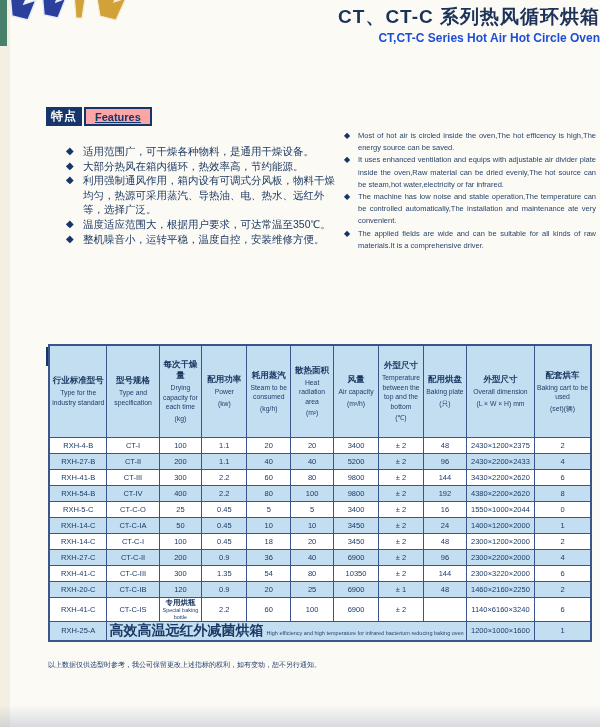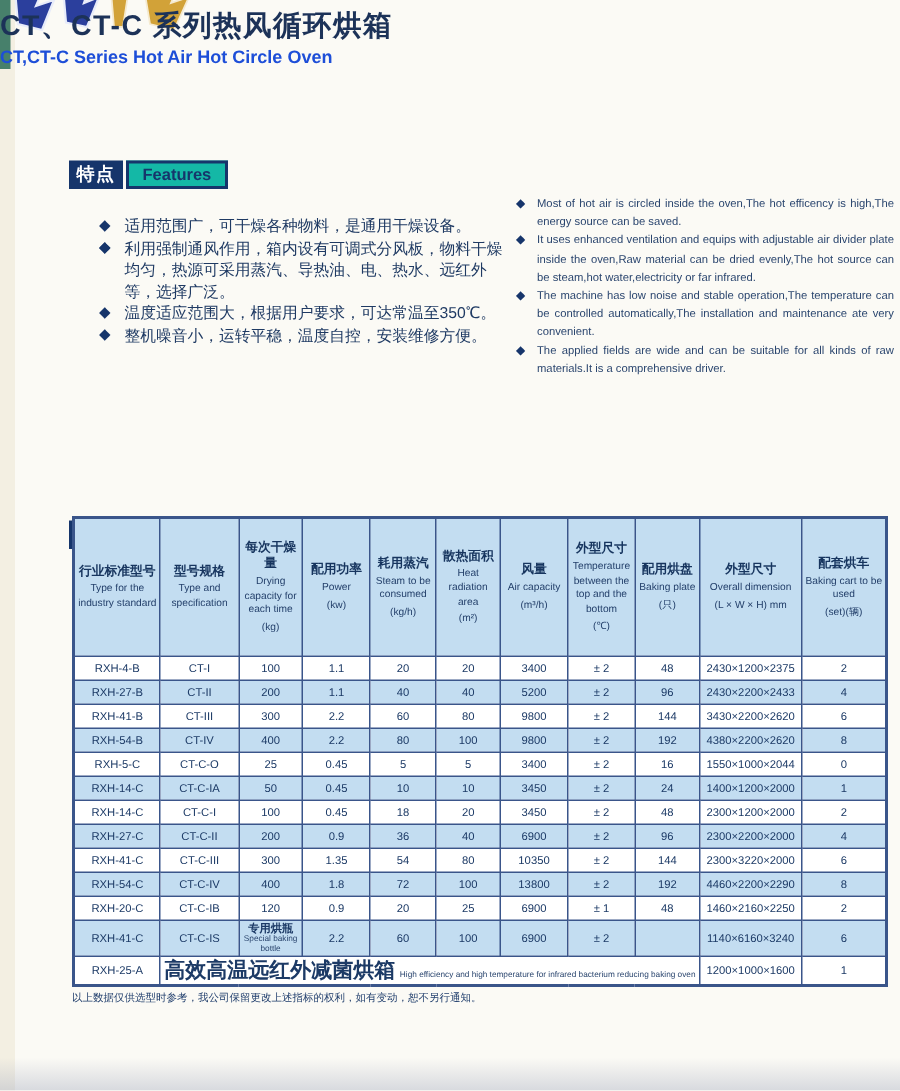--- a/index.html
+++ b/index.html
@@ -10,30 +10,30 @@
   *{box-sizing:border-box; margin:0; padding:0;}
   html,body{width:600px; height:727px;}
   body{
     background:var(--page_bg);
     font-family:"Liberation Sans", sans-serif;
     position:relative; overflow:hidden;
   }
   .edge-cream{position:absolute; left:0; top:0; width:10px; height:727px; background:#f3efe2;}
   .edge-teal{position:absolute; left:0; top:0; width:7px; height:46px; background:var(--teal_edge);}
   .logo{position:absolute; left:8px; top:0; width:130px; height:26px; overflow:hidden;}
-  header{position:absolute; left:0; top:4px; width:600px; text-align:left;}
+  header{position:absolute; left:0; top:4px; width:600px; text-align:right;}
   .title-zh{font-size:19px; font-weight:bold; color:var(--title); letter-spacing:1px;}
   .title-en{font-size:12px; font-weight:bold; color:#1d4ed8; margin-top:1px;}
   .badge{position:absolute; display:flex; align-items:stretch; height:19px;}
   .badge-features{left:46px; top:107px;}
   .badge-params{left:46px; top:311px;margin-top:36px;}
   .badge-zh{background:var(--navy); color:#fff; font-weight:bold; font-size:12px;
     padding:2px 5px; display:flex; align-items:center; letter-spacing:1px;}
   .badge-en{border:2px solid var(--navy); color:var(--navy); font-weight:bold; font-size:11px;
-    background:#14b8a6; padding:1px 9px; margin-left:2px; display:flex; align-items:center;}
+    background:#fca5a5; padding:1px 9px; margin-left:2px; display:flex; align-items:center;text-decoration:underline;}
   .feat-list{position:absolute; list-style:none;}
   .feat-zh{left:66px; top:144px; width:272px;}
   .feat-zh li{font-size:10.5px; line-height:14.6px; color:var(--text); padding-left:17px; position:relative;}
   .feat-en{left:344px; top:130px; width:252px;}
   .feat-en li{font-size:7.5px; line-height:12.2px; color:#2a456e; padding-left:14px;
     position:relative; text-align:justify;}
   .diamond{position:absolute; left:0; top:0; color:var(--navy);}
   .feat-zh .diamond{font-size:10px;}
   .feat-en .diamond{font-size:8px;}
   table{position:absolute; left:48px; top:344px; width:544px; border-collapse:collapse;
@@ -78,21 +78,21 @@
   <div class="title-en">CT,CT-C Series Hot Air Hot Circle Oven</div>
 </header>
 
 <div class="badge badge-features">
   <span class="badge-zh">特点</span>
   <span class="badge-en">Features</span>
 </div>
 
 <ul class="feat-list feat-zh">
     <li><span class="diamond">◆</span><span>适用范围广，可干燥各种物料，是通用干燥设备。</span></li>
-    <li><span class="diamond">◆</span></li>
+    <li><span class="diamond">◆</span><span>大部分热风在箱内循环，热效率高，节约能源。</span></li>
     <li><span class="diamond">◆</span><span>利用强制通风作用，箱内设有可调式分风板，物料干燥均匀，热源可采用蒸汽、导热油、电、热水、远红外等，选择广泛。</span></li>
     <li><span class="diamond">◆</span><span>温度适应范围大，根据用户要求，可达常温至350℃。</span></li>
     <li><span class="diamond">◆</span><span>整机噪音小，运转平稳，温度自控，安装维修方便。</span></li>
   </ul>
 <ul class="feat-list feat-en">
     <li><span class="diamond">◆</span><span>Most of hot air is circled inside the oven,The hot efficency is high,The energy source can be saved.</span></li>
     <li><span class="diamond">◆</span><span>It uses enhanced ventilation and equips with adjustable air divider plate inside the oven,Raw material can be dried evenly,The hot source can be steam,hot water,electricity or far infrared.</span></li>
     <li><span class="diamond">◆</span><span>The machine has low noise and stable operation,The temperature can be controlled automatically,The installation and maintenance ate very convenient.</span></li>
     <li><span class="diamond">◆</span><span>The applied fields are wide and can be suitable for all kinds of raw materials.It is a comprehensive driver.</span></li>
   </ul>
@@ -285,33 +285,20 @@
         <td>1.35</td>
         <td>54</td>
         <td>80</td>
         <td>10350</td>
         <td>± 2</td>
         <td>144</td>
         <td>2300×3220×2000</td>
         <td>6</td>
       </tr>
       <tr>
-        <td>RXH-54-C</td>
-        <td>CT-C-IV</td>
-        <td>400</td>
-        <td>1.8</td>
-        <td>72</td>
-        <td>100</td>
-        <td>13800</td>
-        <td>± 2</td>
-        <td>192</td>
-        <td>4460×2200×2290</td>
-        <td>8</td>
-      </tr>
-      <tr>
         <td>RXH-20-C</td>
         <td>CT-C-IB</td>
         <td>120</td>
         <td>0.9</td>
         <td>20</td>
         <td>25</td>
         <td>6900</td>
         <td>± 1</td>
         <td>48</td>
         <td>1460×2160×2250</td>

